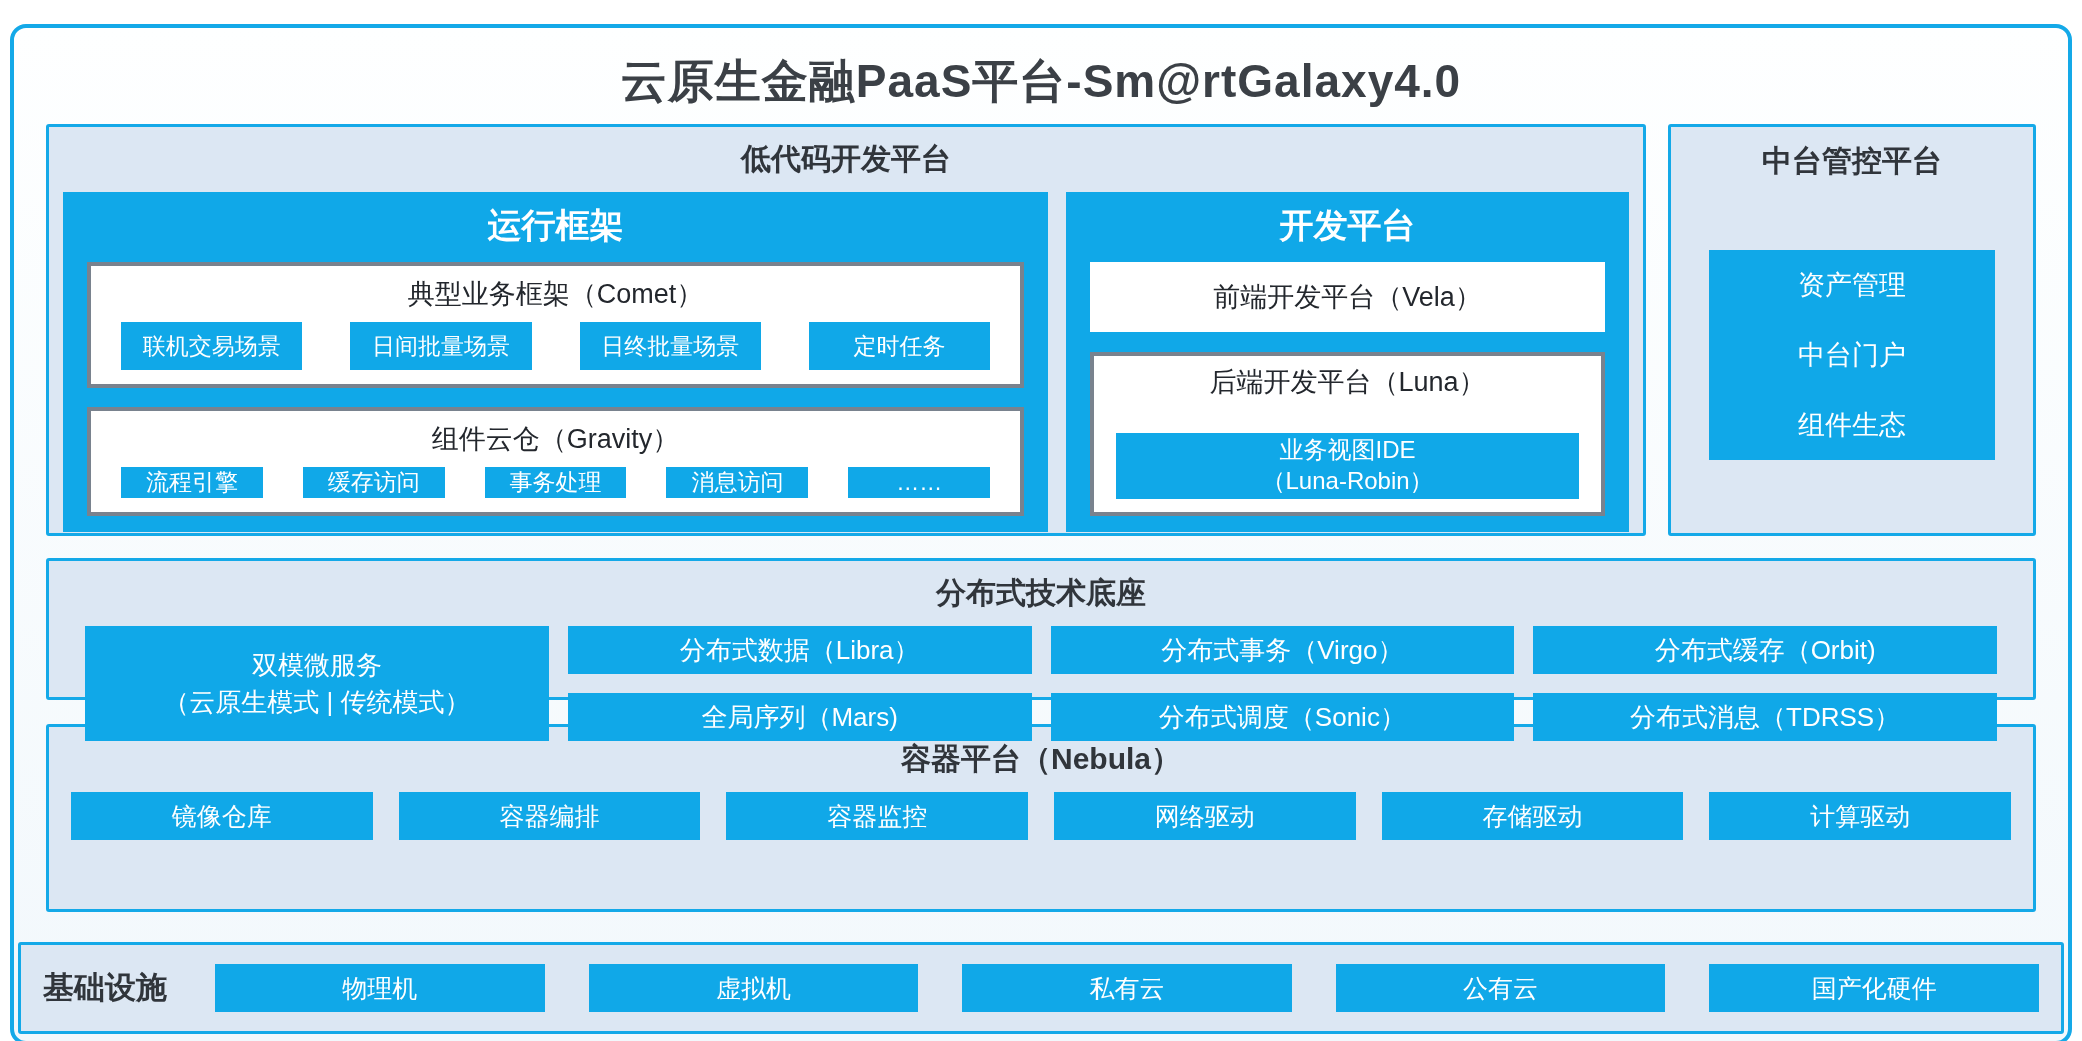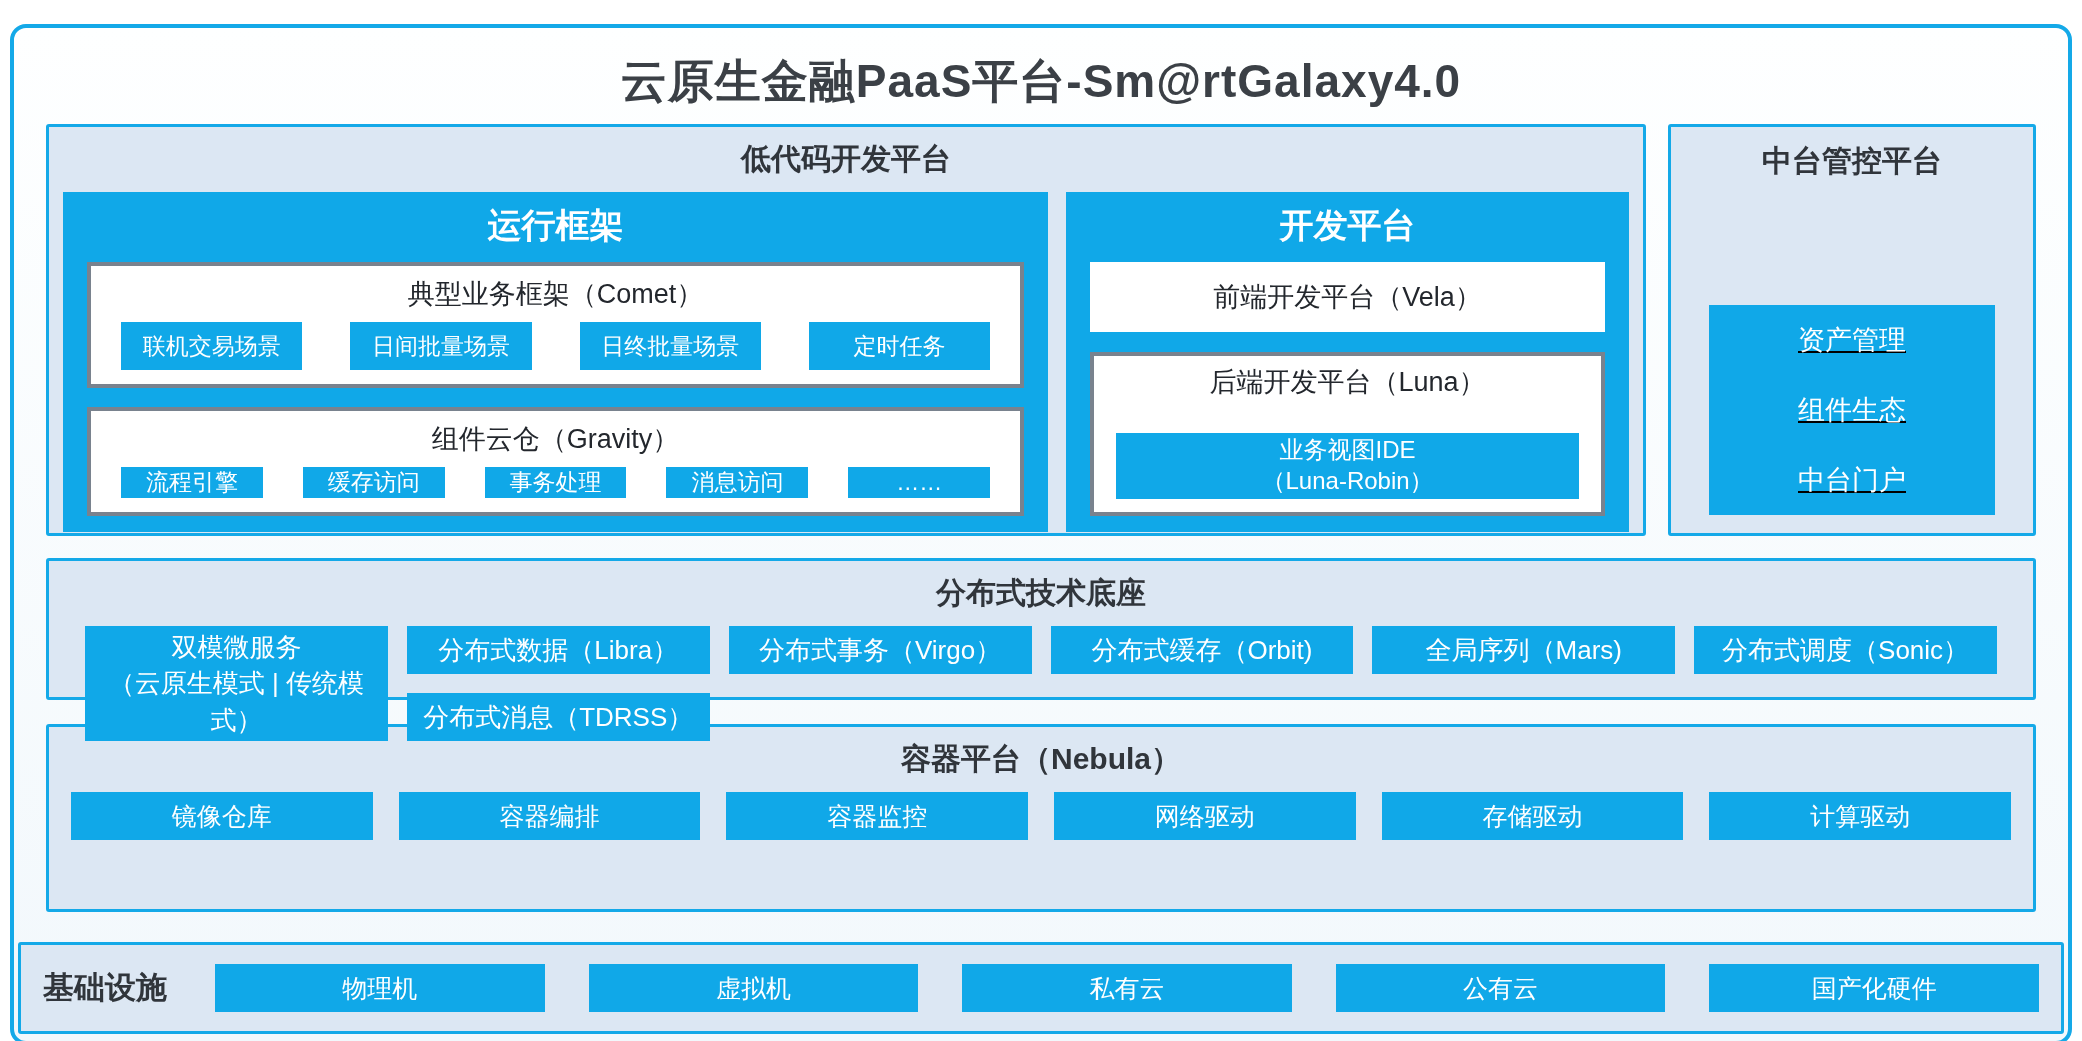--- a/index.html
+++ b/index.html
@@ -36,25 +36,25 @@
   .comet .btn-row { gap:48px; padding:0 4px; }
   .comet .btn { flex:1; }
   .gravity .btn-row { gap:40px; padding:0 4px; flex:1; max-height:54px; }
   .gravity .btn { flex:1; height:auto; }
   .plainbox { background:#ffffff; height:70px; display:flex; align-items:center;
     justify-content:center; font-size:27px; color:#23272D; margin-bottom:20px; }
   .luna { flex:1; padding:2px 20px 13px;gap:23px; }
   .luna .btn-row { gap:34px; flex:1; padding:0 2px; }
   .luna .btn { flex:1; height:auto; font-size:24px; line-height:1.28; }
   .mid { width:368px; display:flex; flex-direction:column; padding:2px 38px 18px; }
-  .mid-buttons { flex:1; display:flex; flex-direction:column; justify-content:flex-end;text-decoration:underline; }
+  .mid-buttons { flex:1; display:flex; flex-direction:column; justify-content:center; }
   .mid .btn { height:70px; font-size:27px; }
   
   .dist { height:142px; margin-top:22px; padding:0 36px 16px; }
-  .dist-grid { display:grid; grid-template-columns:repeat(6,1fr);
+  .dist-grid { display:grid; grid-template-columns:repeat(4,1fr);
     grid-template-rows:48px 48px; column-gap:50px; row-gap:14px;gap:19px; }
   .dist .btn { font-size:26px; height:auto; }
   .btn.big { grid-row:1 / 3; line-height:1.4; }
   .two-line span { display:block; }
   
   .cont { height:188px; margin-top:24px; padding:0 22px 16px; }
   .cont .btn-row { gap:26px; }
   .cont .btn { flex:1; font-size:25px; }
   
   .infra { height:92px; margin:30px -4px 0; display:flex; align-items:center;
@@ -113,22 +113,22 @@
             </div>
           </div>
 
         </div>
       </div>
 
       <div class="panel mid">
         <div class="panel-title">中台管控平台</div>
         <div class="mid-buttons">
           <div class="btn">资产管理</div>
+          <div class="btn">中台门户</div>
           <div class="btn">组件生态</div>
-          <div class="btn">中台门户</div>
         </div>
       </div>
     </div>
 
     <div class="panel dist">
       <div class="panel-title">分布式技术底座</div>
       <div class="dist-grid">
         <div class="btn big two-line">
           <span>双模微服务</span>
           <span>（云原生模式 | 传统模式）</span>

